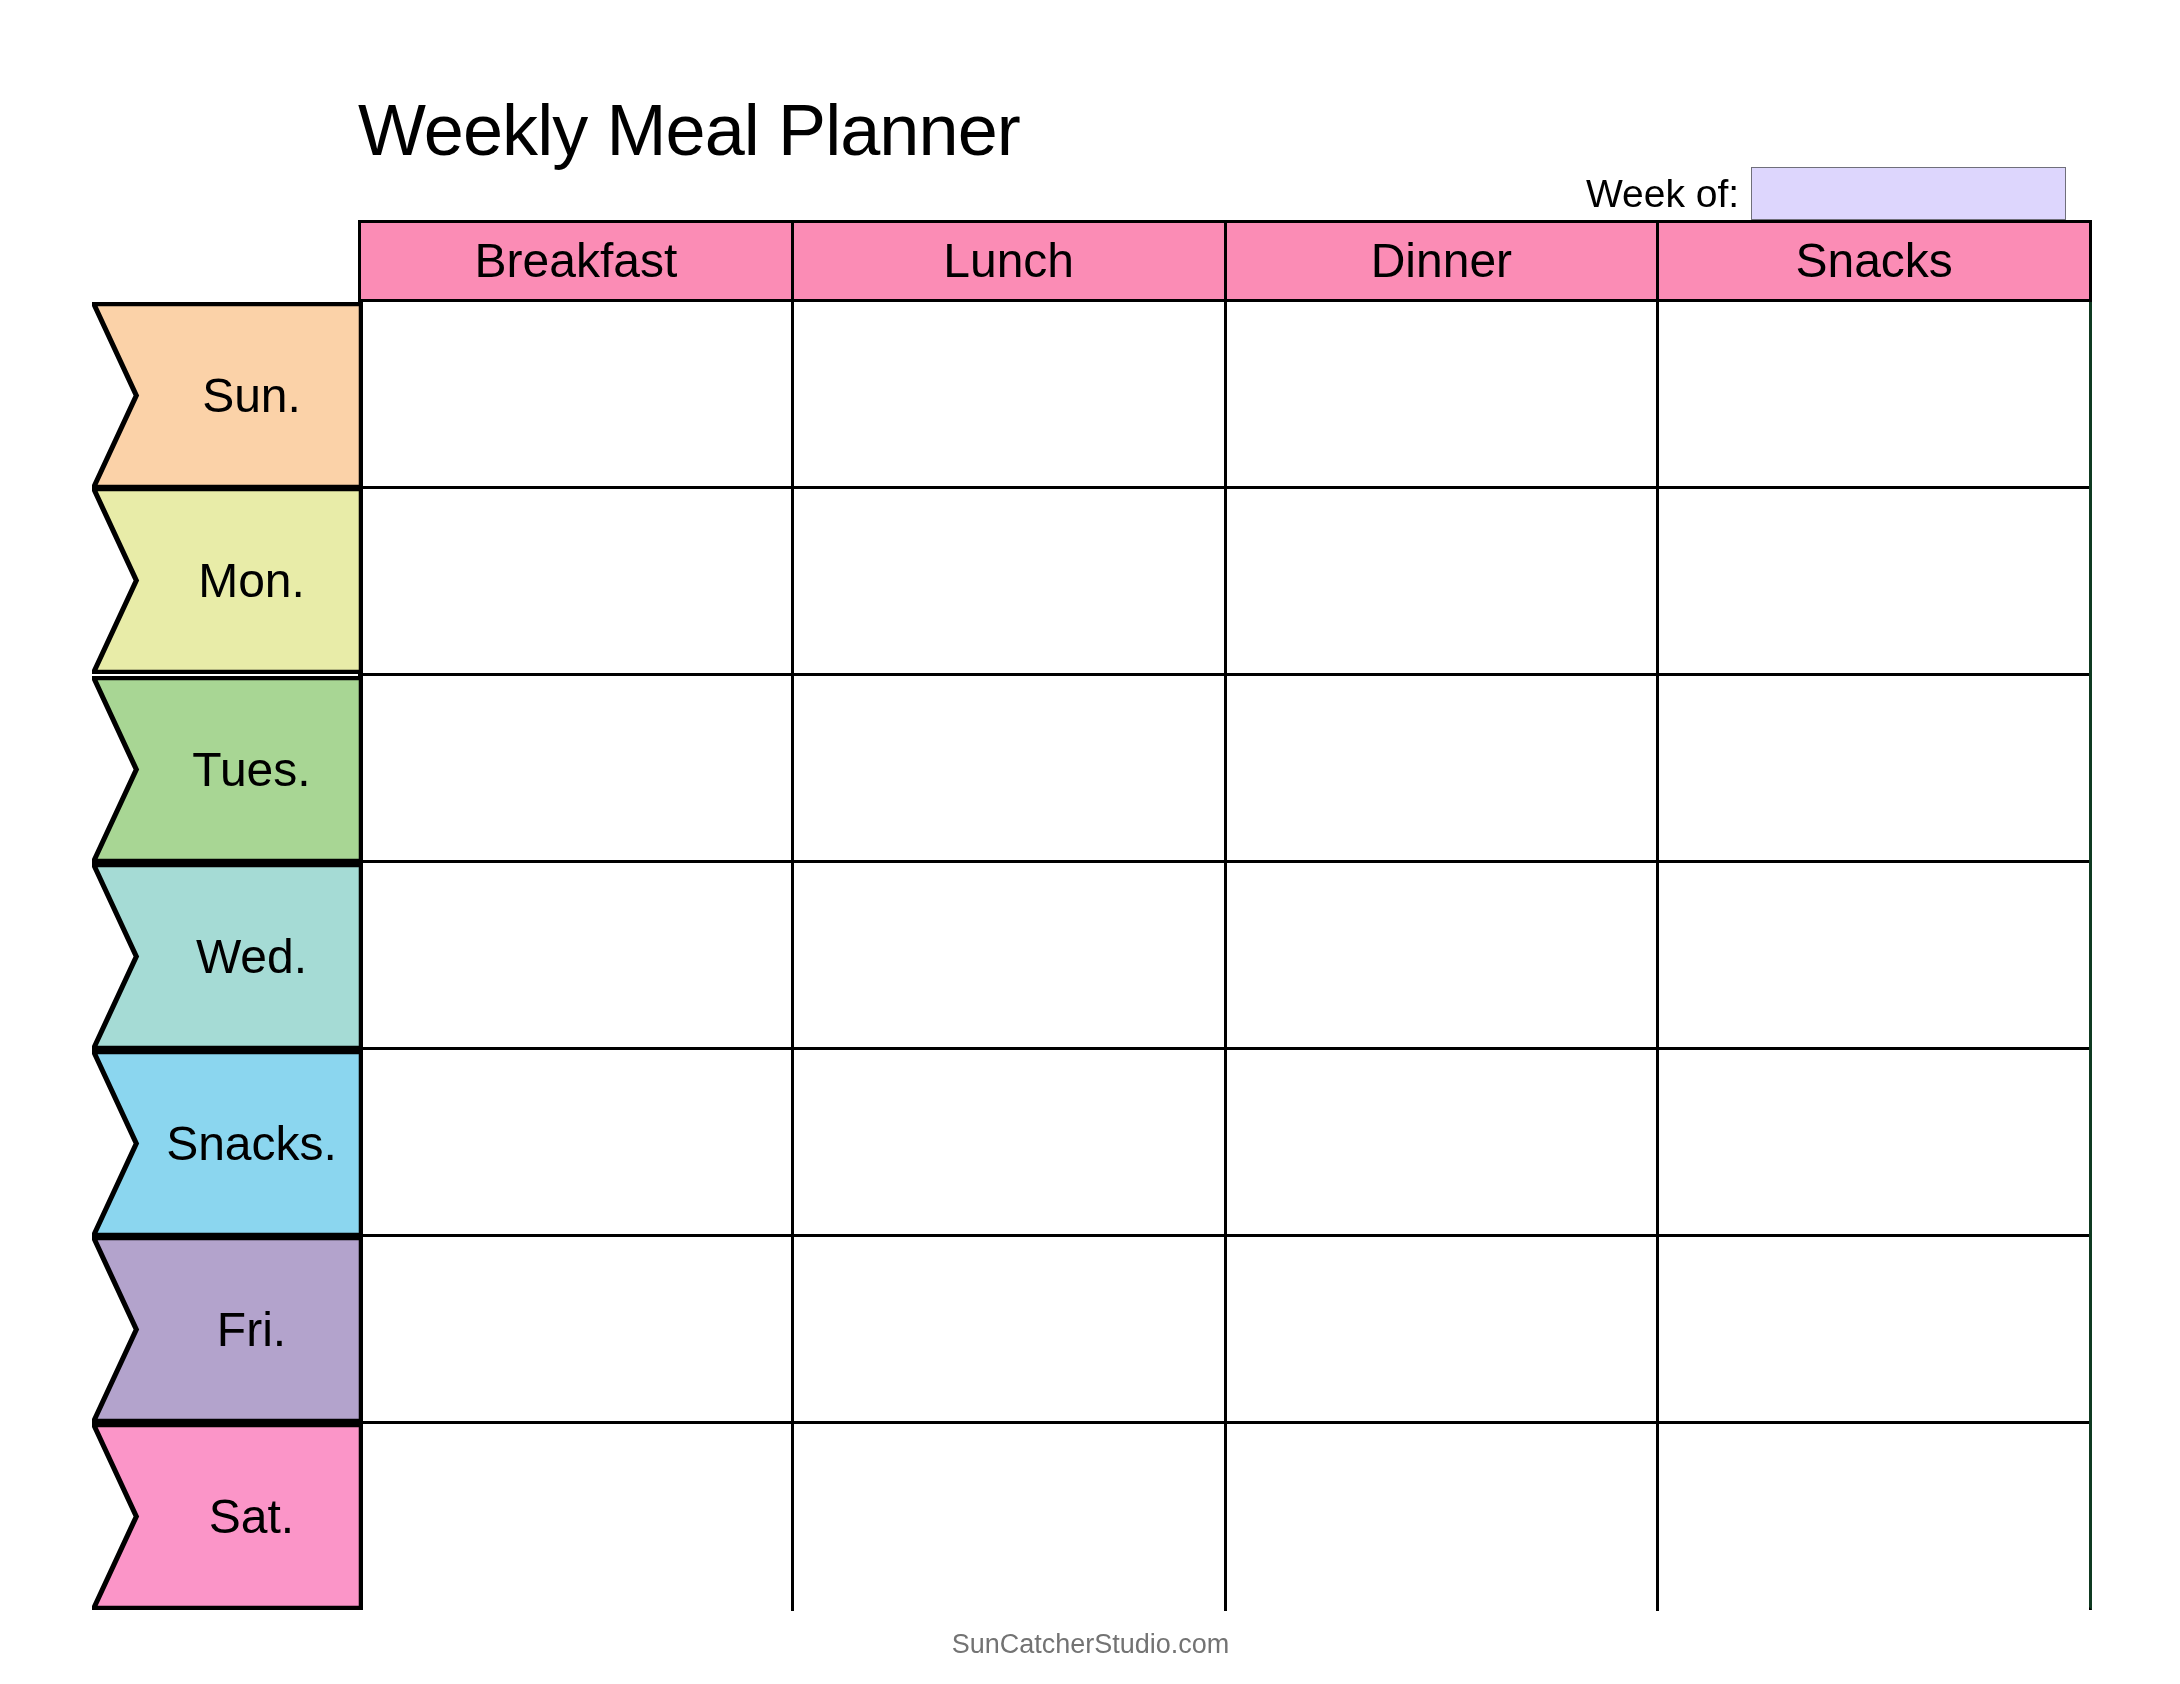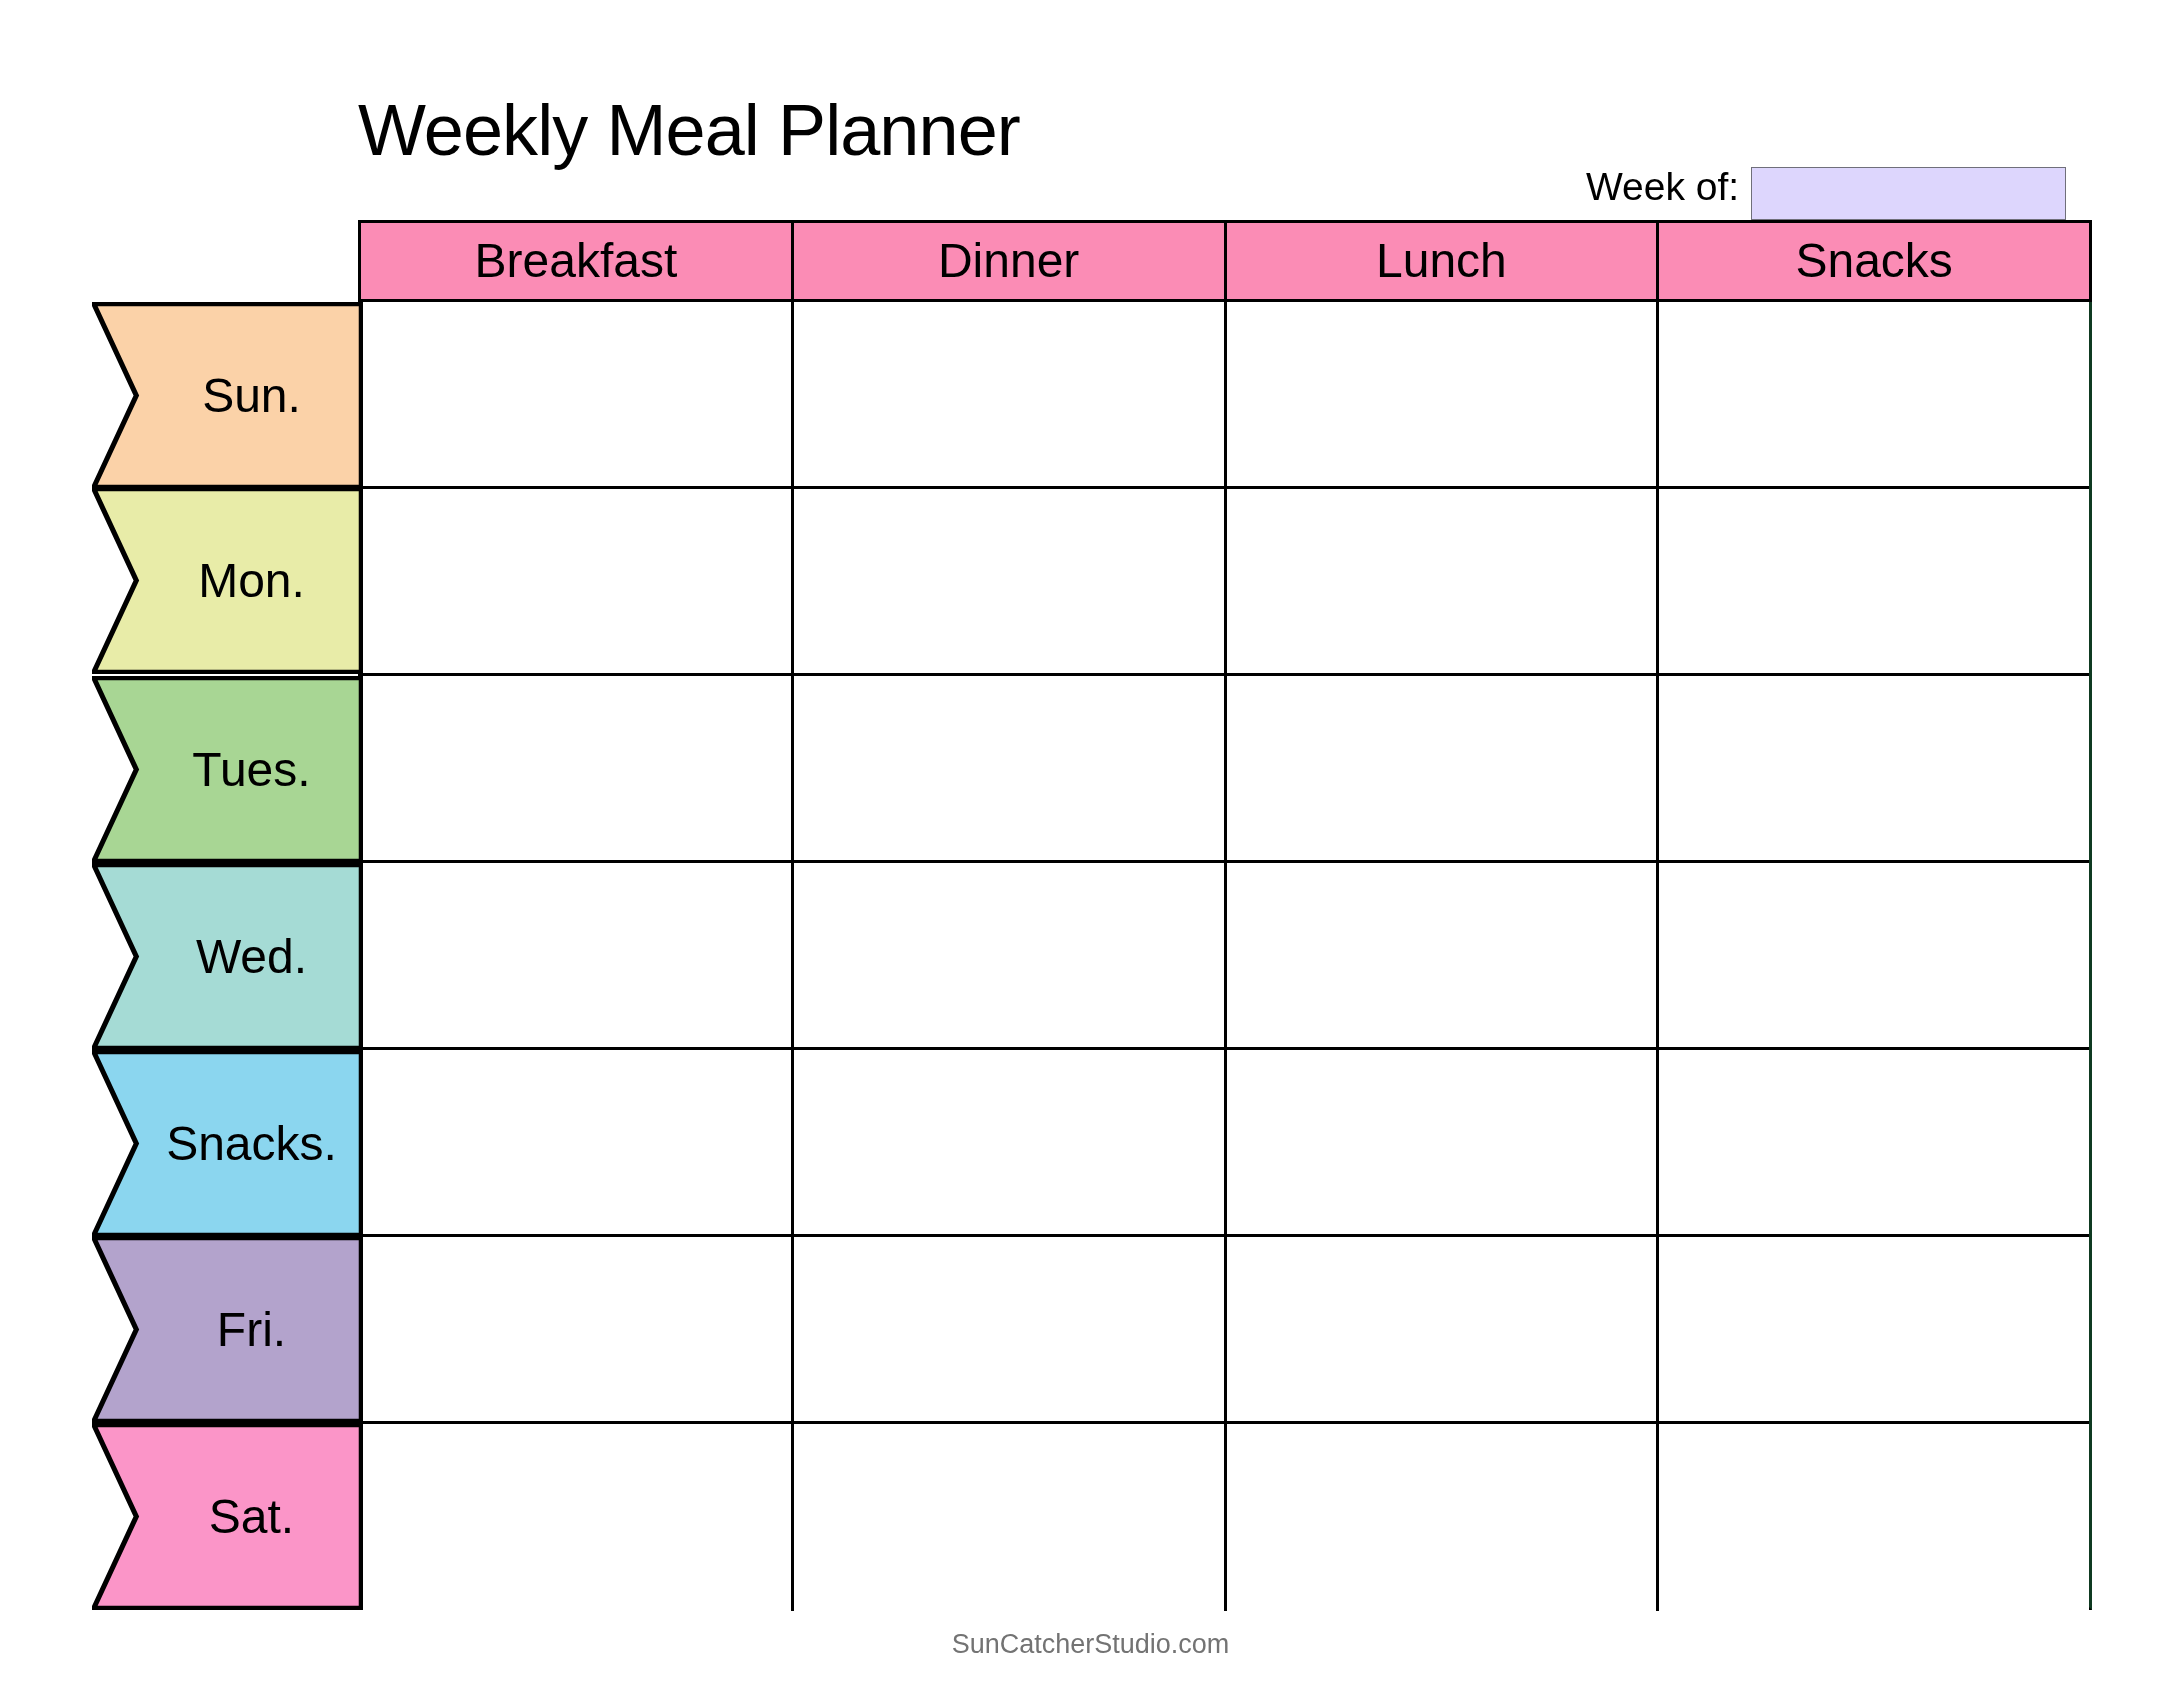--- a/index.html
+++ b/index.html
@@ -40,21 +40,21 @@
     line-height: 101px;
     font-weight: normal;
     letter-spacing: -0.9px;
     white-space: nowrap;
   }
   .weekof-wrap {
     position: absolute;
     left: 1586px;
     top: 126px;
     display: flex;
-    align-items: flex-start;
+    align-items: center;
     gap: 12px;
   }
   .weekof-label {
     font-size: 39px;
     line-height: 39px;
     white-space: nowrap;
   }
   .weekof-box {
     width: 315px;
     height: 53px;
@@ -180,22 +180,22 @@
     <div class="weekof-wrap">
       <span class="weekof-label">Week of:</span>
       <div class="weekof-box"></div>
     </div>
   </div>
 
   <div class="grid">
 
     <div class="colheaders">
       <div class="colheader">Breakfast</div>
+      <div class="colheader">Lunch</div>
       <div class="colheader">Dinner</div>
-      <div class="colheader">Lunch</div>
       <div class="colheader">Snacks</div>
     </div>
 
     <div class="body-grid">
 
       <div class="row">
         <div class="cell"></div>
         <div class="cell"></div>
         <div class="cell"></div>
         <div class="cell"></div>

